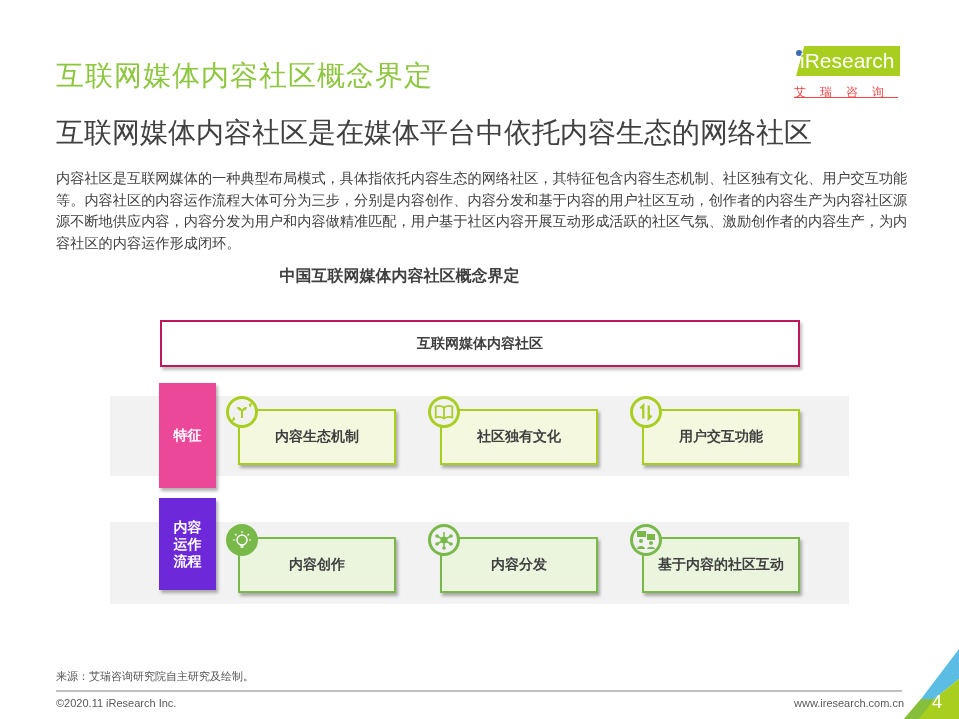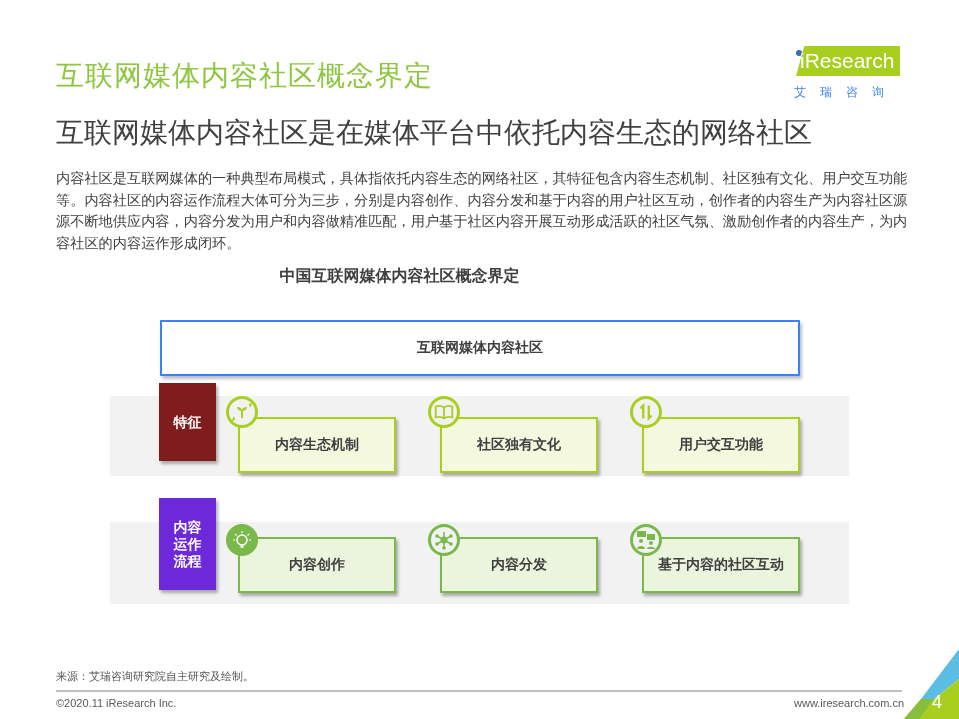--- a/index.html
+++ b/index.html
@@ -7,44 +7,44 @@
   body { position:relative; font-family:"DejaVu Sans","Liberation Sans",sans-serif; color:#404040; }
 
   .title { position:absolute; left:56px; top:52px; font-size:28px; color:#8dc63f; letter-spacing:1px; white-space:nowrap; line-height:48px; }
   .subtitle { position:absolute; left:56px; top:115px; font-size:28px; color:#404040; white-space:nowrap; line-height:36px;text-align:right; }
 
   .logo { position:absolute; left:786px; top:46px; width:130px; height:60px; }
   .logo-tag { position:absolute; left:10px; top:0; width:104px; height:30px; background:#a8cf1f;
               clip-path: polygon(8% 0, 100% 0, 100% 100%, 0 100%); }
   .logo-text { position:absolute; left:14px; top:2px; font-size:21px; color:#ffffff; font-family:"Liberation Sans",sans-serif; line-height:26px; }
   .logo-dot { position:absolute; left:10px; top:4px; width:6px; height:6px; border-radius:50%; background:#3d6ab3; }
-  .logo-cn { position:absolute; left:8px; top:38px; font-size:12px; color:#3b82f6; letter-spacing:14px; white-space:nowrap; }
+  .logo-cn { position:absolute; left:8px; top:38px; font-size:12px; color:#ef4444; letter-spacing:14px; white-space:nowrap;text-decoration:underline; }
 
   .intro { position:absolute; left:56px; top:168px; width:858px; font-size:14.2px; line-height:21.5px; color:#404040; }
 
   .chart-title { position:absolute; left:0; width:799px; top:266px; text-align:center; font-size:16px; font-weight:bold; color:#404040; }
 
-  .top-box { position:absolute; left:160px; top:320px; width:640px; height:56px; border:2px solid #3b82f6; background:#fff;
+  .top-box { position:absolute; left:160px; top:320px; width:640px; height:47px; border:2px solid #be185d; background:#fff;
              box-shadow: 2px 3px 3px rgba(0,0,0,0.25); display:flex; align-items:center; justify-content:center;
              font-size:14px; font-weight:bold; color:#404040; }
 
   .band { position:absolute; left:110px; width:739px; background:#f2f2f2; }
   .band-1 { top:396px; height:80px; }
   .band-2 { top:522px; height:82px; }
 
   .row-label { position:absolute; left:159px; width:57px; color:#fff; font-weight:bold; font-size:14px; display:flex; align-items:center; justify-content:center; text-align:center; line-height:17px;
                box-shadow:2px 3px 3px rgba(0,0,0,0.3); }
-  .row-label-1 { top:383px; height:78px; background:#7f1d1d; }
+  .row-label-1 { top:383px; height:105px; background:#ec4899; }
   .row-label-2 { top:498px; height:92px; background:#6d28d9; }
 
   .card { position:absolute; width:158px; height:56px; border:2px solid #a8cf1f; background:#f3f8df;
           box-shadow:2px 3px 3px rgba(0,0,0,0.3); display:flex; align-items:center; justify-content:center;
           font-size:14px; font-weight:bold; color:#404040; }
   .card.proc { border-color:#79b94a; background:#ebf5de; }
-  .r1 { top:409px;margin-top:8px; } .r2 { top:537px; }
+  .r1 { top:409px; } .r2 { top:537px; }
   .c1 { left:238px; } .c2 { left:440px; } .c3 { left:642px; }
 
   .badge { position:absolute; width:32px; height:32px; border-radius:50%; border:3px solid #a8cf1f; background:#f2f2f2; display:flex; align-items:center; justify-content:center; }
   .badge.proc { border-color:#79b94a; }
   .badge.filled { background:#79b94a; }
   .b-r1 { top:396px; } .b-r2 { top:524px; }
   .b-c1 { left:226px; } .b-c2 { left:428px; } .b-c3 { left:630px; }
 
   .source { position:absolute; left:56px; top:669px; font-size:11px; color:#555; }
   .footer-line { position:absolute; left:56px; top:690px; width:846px; height:2px; background:#bfbfbf; }

